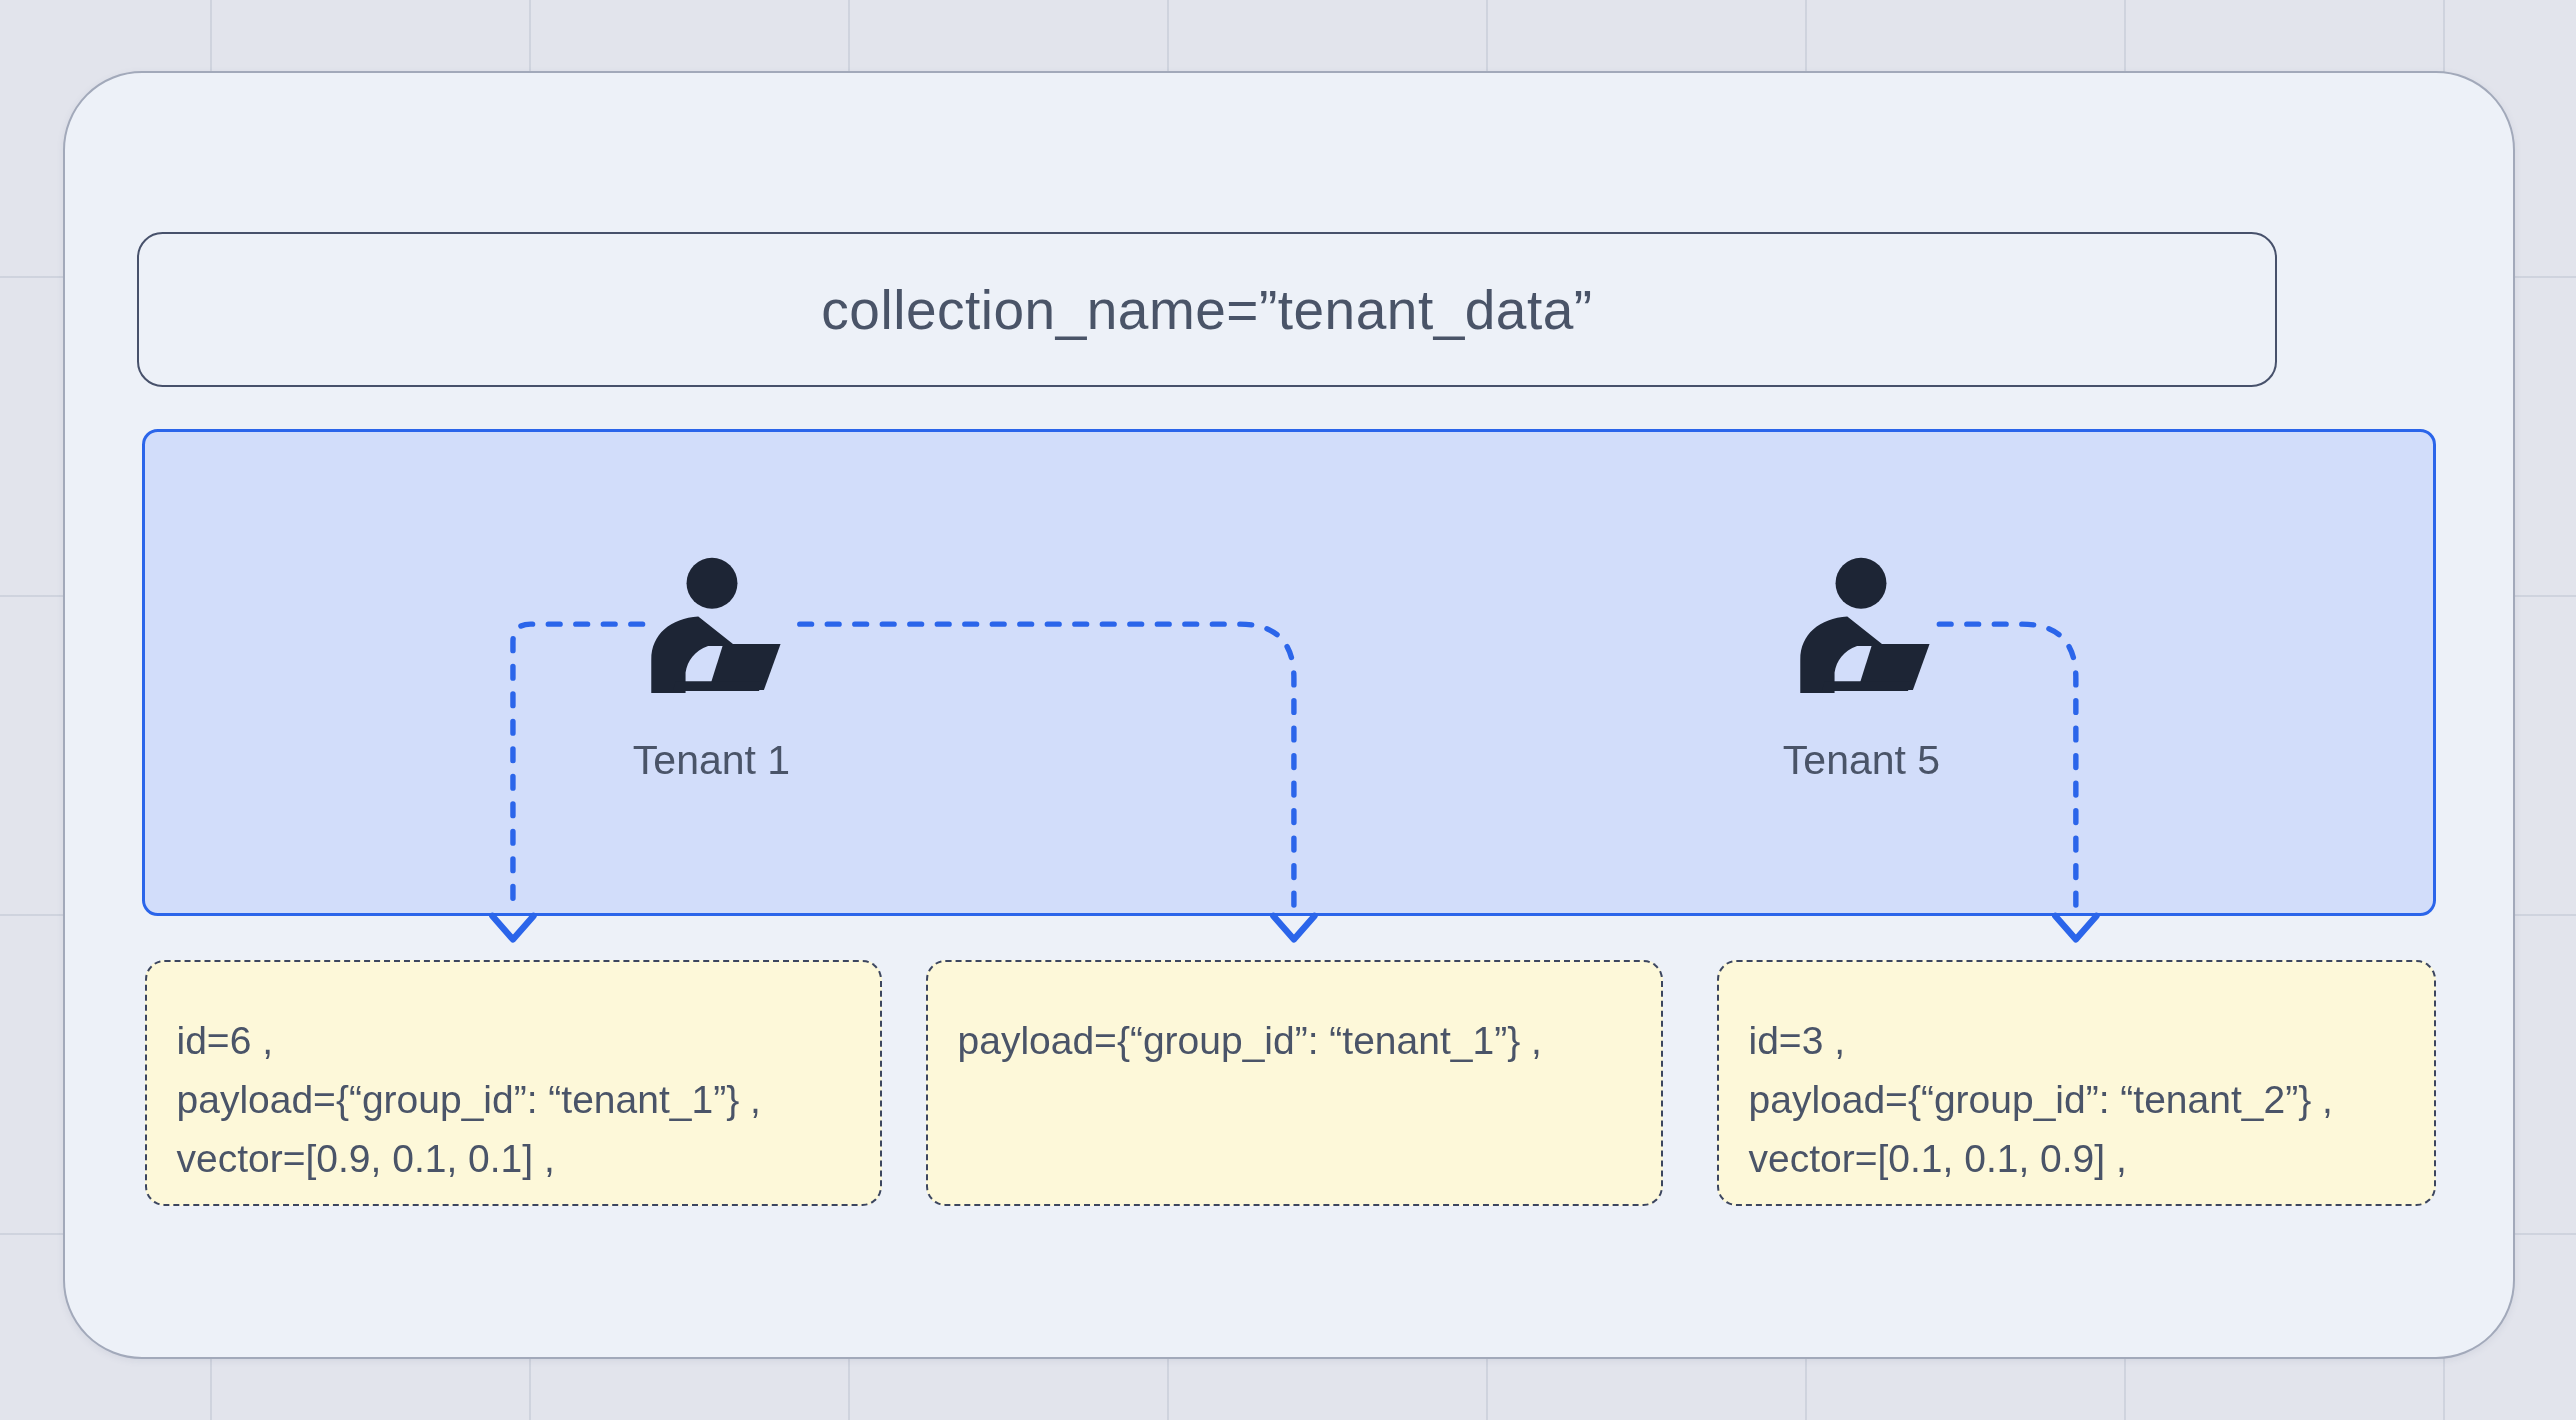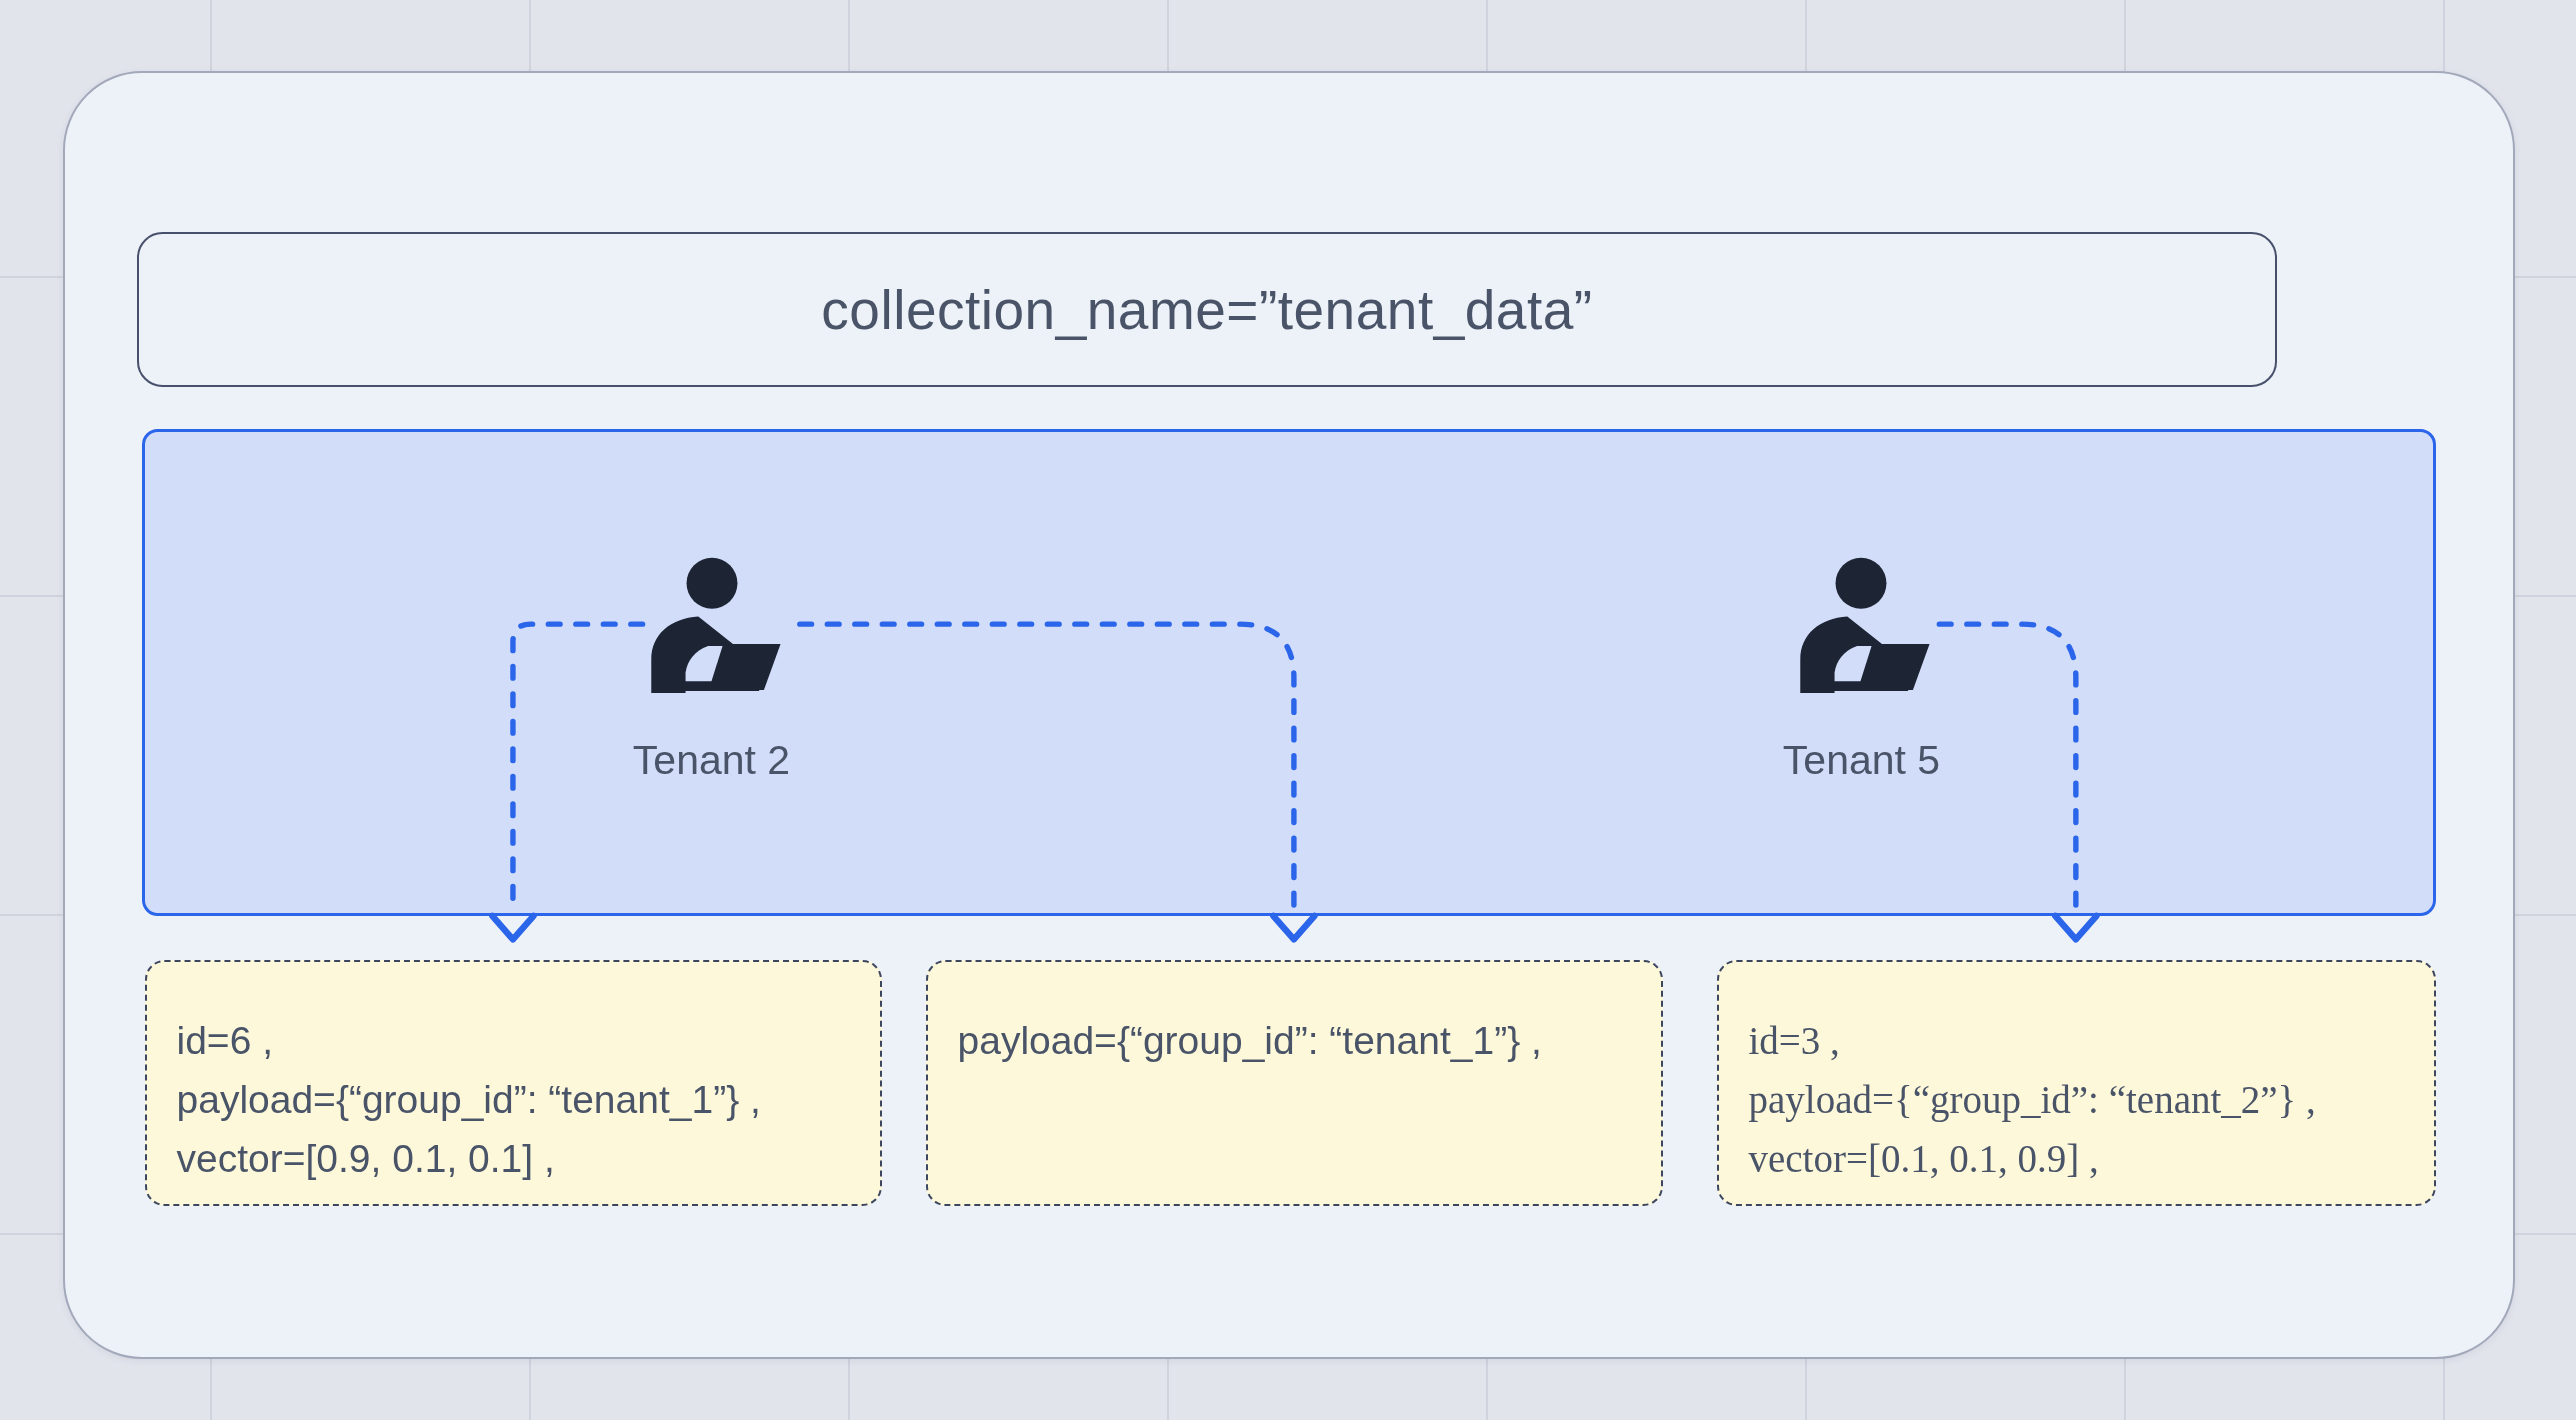--- a/index.html
+++ b/index.html
@@ -73,21 +73,21 @@
     border-radius: 19.6px;
     box-sizing: border-box;
     padding: 49px 0 0 29.5px;
     font-size: 39px;
     line-height: 59px;
     color: #4a5468;
     white-space: nowrap;
   }
   .point-card.p1 { left: 80px;   width: 737px; }
   .point-card.p2 { left: 861px;  width: 737px; }
-  .point-card.p3 { left: 1652px; width: 719px; font-family: Liberation Serif, serif; }
+  .point-card.p3 { left: 1652px; width: 719px; }
   .connectors {
     position: absolute;
     left: 0; top: 0;
     width: 2448px; height: 1284px;
     pointer-events: none;
   }
   .conn  { fill: none; stroke: #2b65ea; stroke-width: 5.5; stroke-dasharray: 12 16; stroke-linecap: round; }
   .chev  { fill: none; stroke: #2b65ea; stroke-width: 6.5; stroke-linecap: round; stroke-linejoin: round; }
   .glyph { fill: #1d2535; }
   .sliver { stroke: #d2ddfa; stroke-width: 7; }
@@ -103,21 +103,21 @@
 
   <div class="tenant-panel"></div>
 
   <svg class="tenant-icon t1" viewBox="0 0 140 146">
     <circle class="glyph" cx="70" cy="34" r="26"></circle>
     <polygon class="glyph" points="76,96 140,96 123,143 60,143"></polygon>
     <line class="sliver" x1="79" y1="92" x2="62" y2="146"></line>
     <path class="glyph" d="M 8,146 L 8,112 C 8,86 28,70 56,68 L 94,98 L 66,98 C 52,103 45,113 43,125 L 43,146 Z"></path>
     <polygon class="glyph" points="33,134 121,134 118,144 30,144"></polygon>
   </svg>
-  <div class="tenant-label t1">Tenant 2</div>
+  <div class="tenant-label t1">Tenant 1</div>
 
   <svg class="tenant-icon t2" viewBox="0 0 140 146">
     <circle class="glyph" cx="70" cy="34" r="26"></circle>
     <polygon class="glyph" points="76,96 140,96 123,143 60,143"></polygon>
     <line class="sliver" x1="79" y1="92" x2="62" y2="146"></line>
     <path class="glyph" d="M 8,146 L 8,112 C 8,86 28,70 56,68 L 94,98 L 66,98 C 52,103 45,113 43,125 L 43,146 Z"></path>
     <polygon class="glyph" points="33,134 121,134 118,144 30,144"></polygon>
   </svg>
   <div class="tenant-label t2">Tenant 5</div>
 

